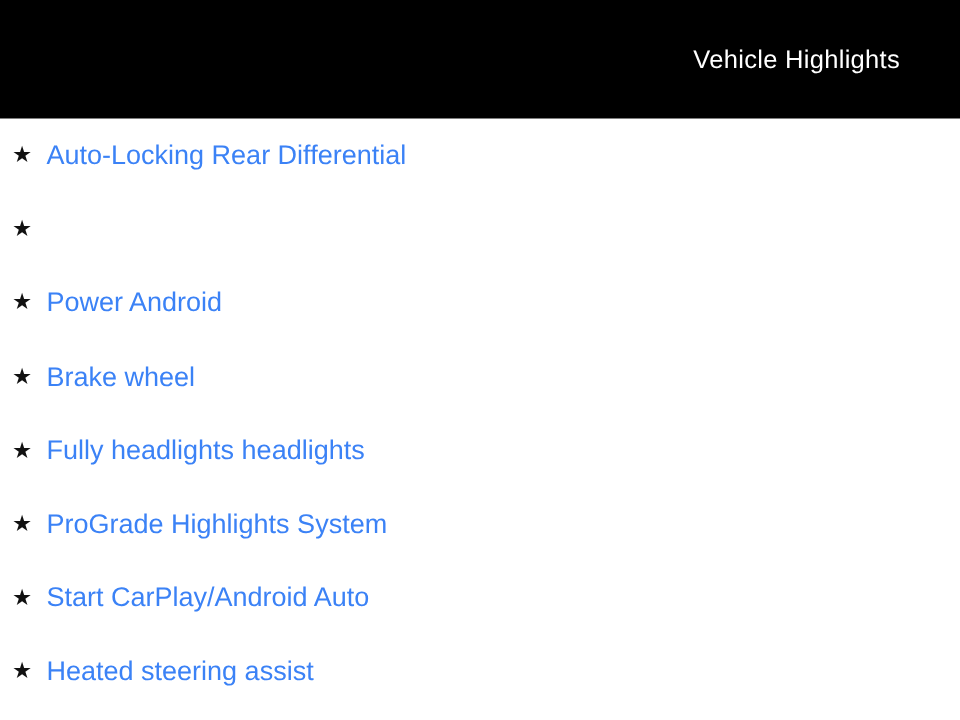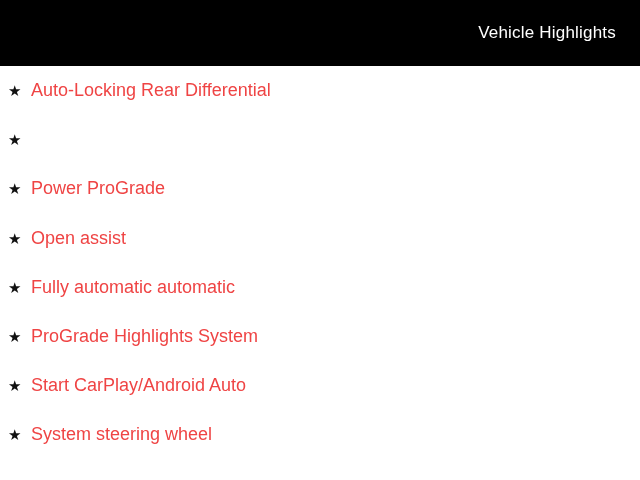--- a/index.html
+++ b/index.html
@@ -11,26 +11,26 @@
     overflow: hidden;
   }
   .page {
     width: 640px;
     height: 480px;
     background: #ffffff;
     display: flex;
     flex-direction: column;
   }
   .header {
-    height: 66px;
+    height: 79px;
     background: #000000;
     display: flex;
     align-items: center;
     justify-content: flex-end;
-    padding-right: 24px;
+    padding-right: 40px;
     flex: 0 0 auto;
   }
   .header-title {
     color: #ffffff;
     font-size: 17px;
     font-weight: 400;
     letter-spacing: 0.2px;
   }
   .highlight-list {
     list-style: none;
@@ -45,21 +45,21 @@
   }
   .star {
     width: 23px;
     font-size: 15px;
     line-height: 1;
     color: #111111;
     flex: 0 0 auto;
   }
   .item-label {
     font-size: 18px;
-    color: #ef4444;
+    color: #3b82f6;
   }
 </style>
 </head>
 <body>
 
 <div class="page">
 
   <div class="header">
     <span class="header-title">Vehicle Highlights</span>
   </div>
@@ -67,37 +67,37 @@
   <ul class="highlight-list">
     <li class="highlight-item">
       <span class="star">★</span>
       <span class="item-label">Auto-Locking Rear Differential</span>
     </li>
     <li class="highlight-item">
       <span class="star">★</span>
     </li>
     <li class="highlight-item">
       <span class="star">★</span>
-      <span class="item-label">Power ProGrade</span>
+      <span class="item-label">Power Android</span>
     </li>
     <li class="highlight-item">
       <span class="star">★</span>
-      <span class="item-label">Open assist</span>
+      <span class="item-label">Brake wheel</span>
     </li>
     <li class="highlight-item">
       <span class="star">★</span>
-      <span class="item-label">Fully automatic automatic</span>
+      <span class="item-label">Fully headlights headlights</span>
     </li>
     <li class="highlight-item">
       <span class="star">★</span>
       <span class="item-label">ProGrade Highlights System</span>
     </li>
     <li class="highlight-item">
       <span class="star">★</span>
       <span class="item-label">Start CarPlay/Android Auto</span>
     </li>
     <li class="highlight-item">
       <span class="star">★</span>
-      <span class="item-label">System steering wheel</span>
+      <span class="item-label">Heated steering assist</span>
     </li>
   </ul>
 
 </div>
 
 </body></html>

